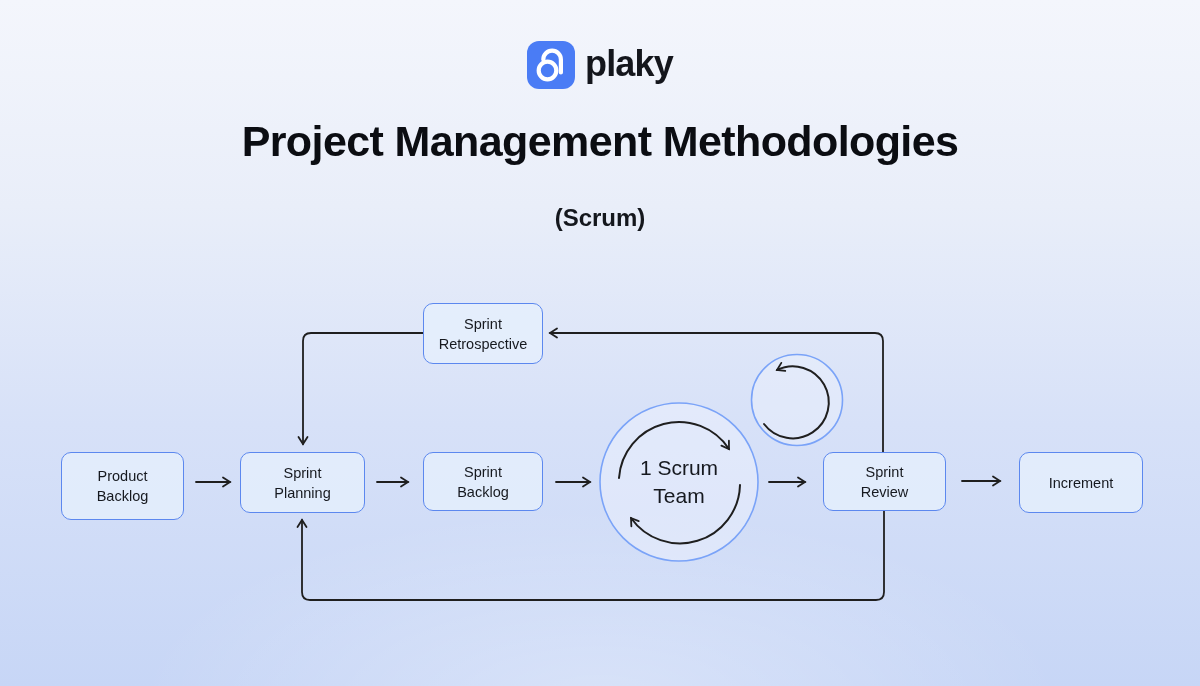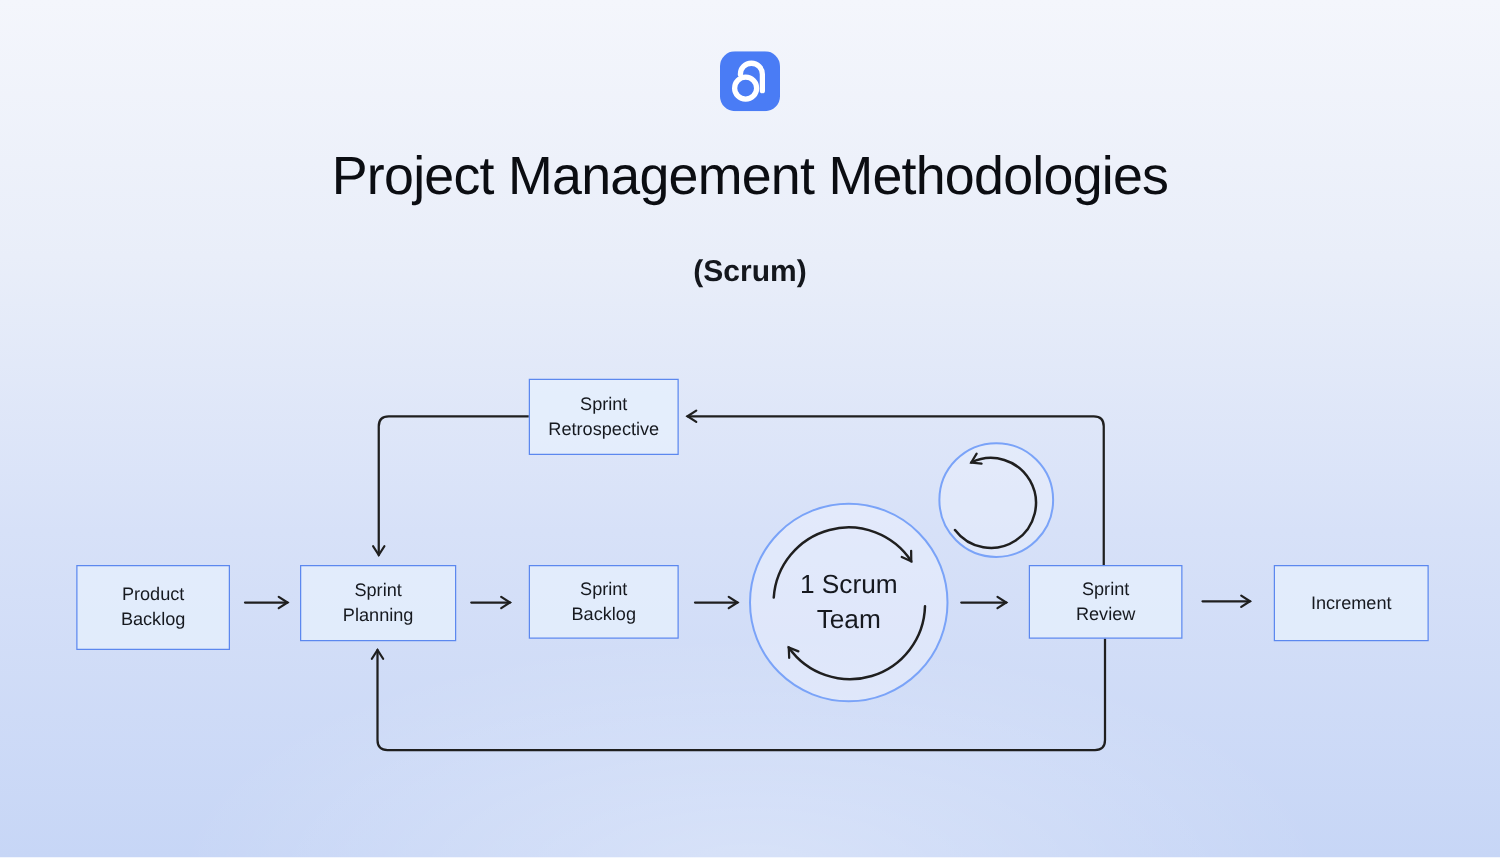--- a/index.html
+++ b/index.html
@@ -20,33 +20,33 @@
     position: absolute; top: 41px; left: 0; width: 100%;
     display: flex; justify-content: center; align-items: center; gap: 10px;
   }
   .logo-badge { width: 48px; height: 48px; display: block; }
   .logo-word {
     font-size: 36px; font-weight: bold; color: #14161c; letter-spacing: -0.8px;
     margin-top: -2px;
   }
   .title-main {
     position: absolute; top: 117px; left: 0; width: 100%;
-    text-align: center; font-size: 43px; font-weight: normal;
+    text-align: center; font-size: 43px; font-weight: bold;
     letter-spacing: -0.6px; color: #0b0d12;
   }
   .title-sub {
     position: absolute; top: 172px; left: 0; width: 100%;
     text-align: center; font-size: 24px; font-weight: bold; color: #14171d; margin-top: 32px;
   }
   
   svg.wires { position: absolute; left: 0; top: 0; width: 1200px; height: 686px; }
   .node {
     position: absolute;
     border: 1.5px solid #5c88ef;
-    border-radius: 0;
+    border-radius: 10px;
     background: rgba(230,239,253,0.78);
     display: flex; align-items: center; justify-content: center;
     text-align: center;
     font-size: 14.5px; line-height: 1.38; color: #16191f;
     white-space: pre-line;
     box-sizing: border-box;
   }
   .cycle-label {
     position: absolute;
     display: flex; align-items: center; justify-content: center;
@@ -70,20 +70,21 @@
 <body>
 
 <div id="canvas">
 
   <div class="logo-row">
     <svg class="logo-badge" viewBox="0 0 48 48" aria-hidden="true">
       <rect x="0" y="0" width="48" height="48" rx="12" fill="#4a7cf5"></rect>
       <circle cx="20.5" cy="29.5" r="8.8" fill="none" stroke="#ffffff" stroke-width="4.2"></circle>
       <path d="M 33.9 31.5 L 33.9 18.4 A 8.8 8.8 0 0 0 16.3 18.4" fill="none" stroke="#ffffff" stroke-width="4.2" stroke-linecap="round"></path>
     </svg>
+    <span class="logo-word">plaky</span>
   </div>
 
   <div class="title-main">Project Management Methodologies</div>
   <div class="title-sub">(Scrum)</div>
 
   <svg class="wires" viewBox="0 0 1200 686" aria-hidden="true">
     <defs>
       <marker id="ah" viewBox="0 0 12 12" refX="9.5" refY="6" markerWidth="12" markerHeight="12" orient="auto" markerUnits="userSpaceOnUse">
         <path d="M2.5 1.5 L9.5 6 L2.5 10.5" fill="none" stroke="#1f1f1f" stroke-width="1.8" stroke-linecap="round"></path>
       </marker>

